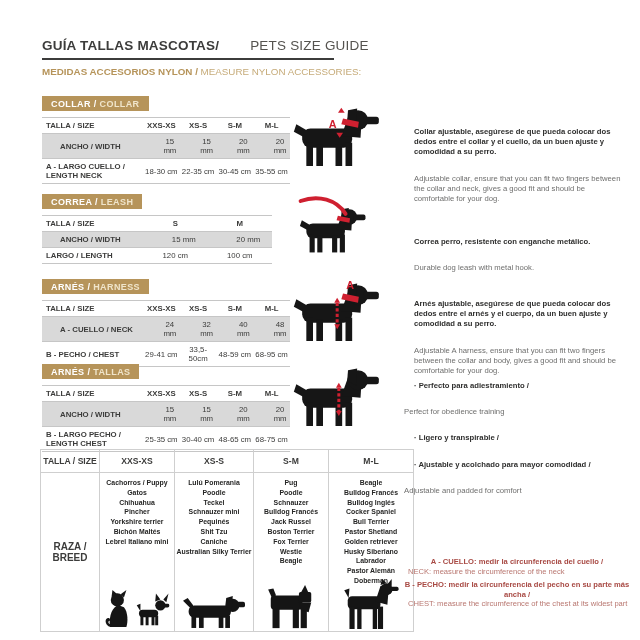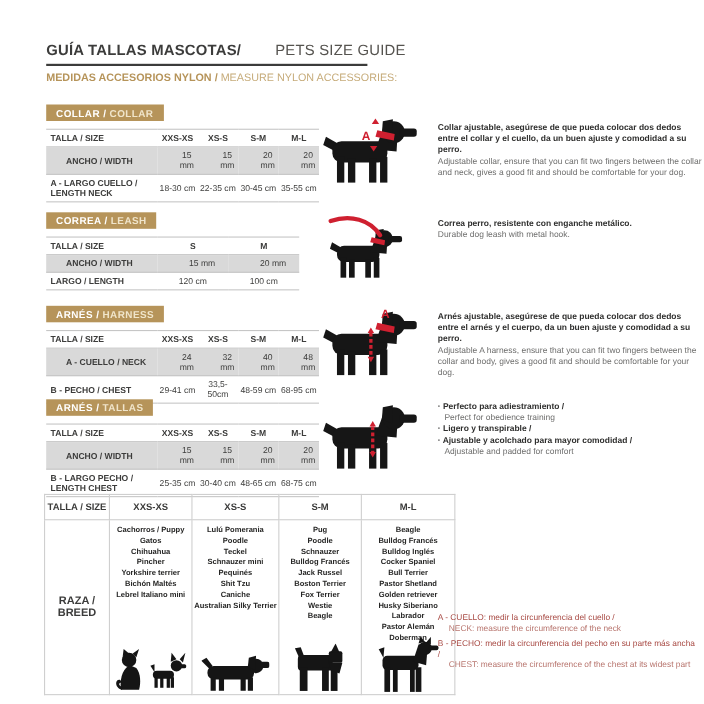--- a/index.html
+++ b/index.html
@@ -22,21 +22,21 @@
   .badge .bl{color:#f0e5cb;}
   .size-table{border-collapse:collapse;margin-top:6px;width:248px;font-size:7.8px;table-layout:fixed;}
   .size-table.narrow{width:230px;}
   .size-table td{border-top:1px solid #c6c6c6;border-bottom:1px solid #c6c6c6;text-align:center;
                  padding:3px 1px;color:#3c3c3b;font-weight:400;}
   .size-table td.lbl{text-align:left;padding-left:4px;font-weight:700;width:96px;}
   .size-table tr.head td{font-weight:700;}
   .size-table tr.gray td{background:#d9d9d9;padding-left:18px;}
   .dogbox{position:absolute;left:246px;width:106px;}
   .desc{position:absolute;left:356px;width:240px;font-size:7.7px;line-height:1.33;}
-  .desc p{margin:0;}
+  .desc p{margin:16px;}
   .desc .es{font-weight:700;color:#2f2f2e;}
   .desc .en{font-weight:400;color:#6e6e6d;}
   .desc.bullets .en{margin-left:6px;}
 
   
   .breed-table{position:absolute;left:40px;top:449px;border-collapse:collapse;table-layout:fixed;}
   .breed-table td{border:1px solid #cfcfcf;vertical-align:top;}
   .breed-table tr.head td{height:20px;text-align:center;vertical-align:middle;
                           font-size:8.6px;font-weight:700;color:#3c3c3b;}
   .breed-table td.c0{width:56px;}
@@ -47,21 +47,21 @@
   .breed-lbl{text-align:center;vertical-align:middle !important;font-size:10px;font-weight:700;}
   .cellwrap{position:relative;height:152px;padding-top:4px;}
   .blist{font-size:6.9px;font-weight:700;text-align:center;white-space:pre-line;
          line-height:1.42;color:#262625;}
   .sil{position:absolute;left:0;right:0;bottom:1px;display:flex;justify-content:center;
        align-items:flex-end;gap:3px;}
 
   
   .notes{position:absolute;left:398px;top:557px;width:238px;font-size:7.6px;line-height:1.3;}
   .notes p{margin:0;}
-  .notes .es{font-weight:400;color:#a84a44;}
+  .notes .es{font-weight:700;color:#a84a44;text-align:center;}
   .notes .en{font-weight:400;color:#b8766f;margin:0 0 3px 10px;}
 
   svg text.marker{font-family:"Liberation Sans",sans-serif;font-weight:700;font-size:13px;fill:#cf2030;}
 </style>
 </head>
 <body>
 
 <svg width="0" height="0" style="position:absolute" aria-hidden="true">
   <defs>
     <g id="dogbase" fill="#161616">
@@ -155,21 +155,21 @@
         </tr>
       </tbody>
     </table>
     <div class="dogbox" style="top:1px">
       <svg width="92" height="72" viewBox="0 0 120 112">
         <use href="#dogbase" transform="translate(0,18)"></use>
         <path d="M78,34 C64,12 36,4 8,14" stroke="#cf2030" stroke-width="6" fill="none" stroke-linecap="round"></path>
         <path d="M66,37 L85,41 L84,48 L64,44 Z" fill="#cf2030"></path>
       </svg>
     </div>
-    <div class="desc" style="top:7px">
+    <div class="desc" style="top:30px">
       <p class="es">Correa perro, resistente con enganche metálico.</p>
       <p class="en">Durable dog leash with metal hook.</p>
     </div>
   </section>
 
   <section class="product" style="top:276px;height:86px">
     <div class="badge">
       <span class="bb">ARNÉS /</span><span class="bl"> HARNESS</span>
     </div>
     <table class="size-table">

